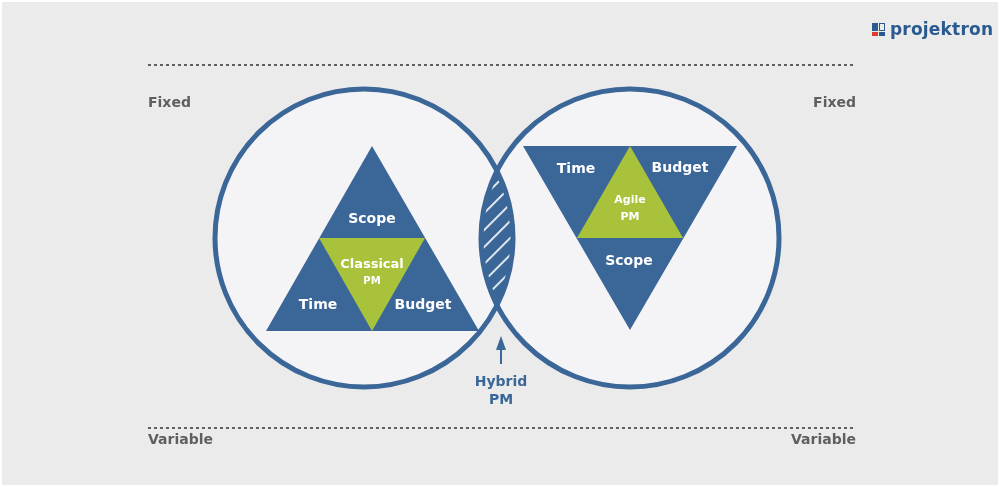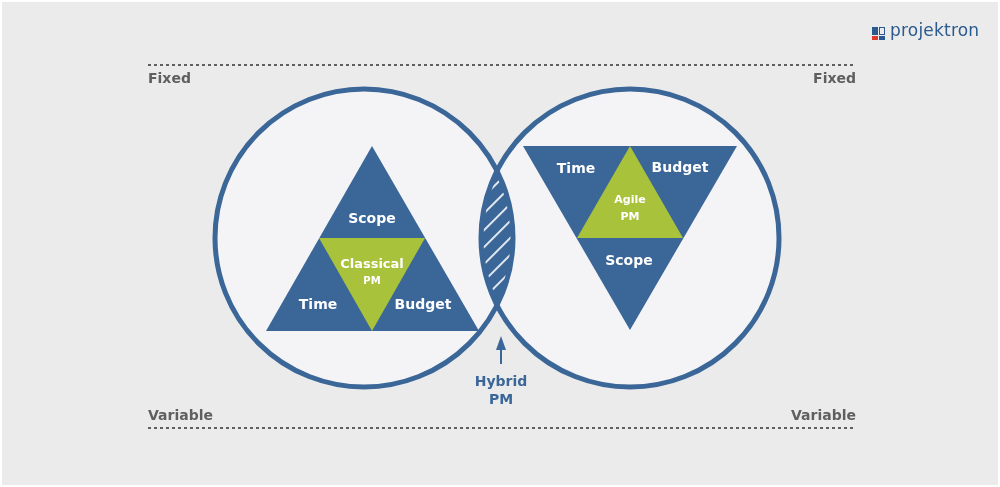--- a/index.html
+++ b/index.html
@@ -7,34 +7,35 @@
       width: 1000px; height: 487px; overflow: hidden;
       background: #ffffff;
       font-family: "DejaVu Sans", "Liberation Sans", sans-serif;
     }
     .canvas {
       position: absolute; left: 2px; top: 2px; width: 996px; height: 483px;
       background: #ebebeb;
     }
     .logo {
       position: absolute; left: 872px; top: 18px; height: 22px;
-      display: flex; align-items: flex-end; gap: 5px;
+      display: flex; align-items: center; gap: 5px; font-weight: bold;
     }
     .logo-mark { width: 13px; height: 13px; position: relative; }
     .logo-mark .a { position: absolute; left: 0; top: 0; width: 6px; height: 8px; background: #2a5a8f; }
     .logo-mark .b { position: absolute; left: 7px; top: 0; width: 6px; height: 8px; background: #2a5a8f; }
     .logo-mark .b::after { content: ""; position: absolute; left: 1px; top: 1px; width: 4px; height: 6px; background: #ebebeb; }
     .logo-mark .c { position: absolute; left: 0; top: 9px; width: 6px; height: 4px; background: #e03a2e; }
     .logo-mark .d { position: absolute; left: 7px; top: 9px; width: 6px; height: 4px; background: #2a5a8f; }
     .logo-text {
       font-family: "DejaVu Sans", sans-serif; font-size: 17px; color: #2a5a8f; letter-spacing: 0.2px;
     }
     .axis-label {
       position: absolute; font-size: 14px; font-weight: bold; color: #5f5f5f;
       font-family: "DejaVu Sans", sans-serif;
+      margin-top: 24px;
     }
     svg { position: absolute; left: 0; top: 0; }
     .t { font-family: "DejaVu Sans", sans-serif; font-weight: bold; fill: #ffffff; }
   </style>
 </head>
 <body>
 
 <div class="canvas"></div>
 
 <div class="logo">

